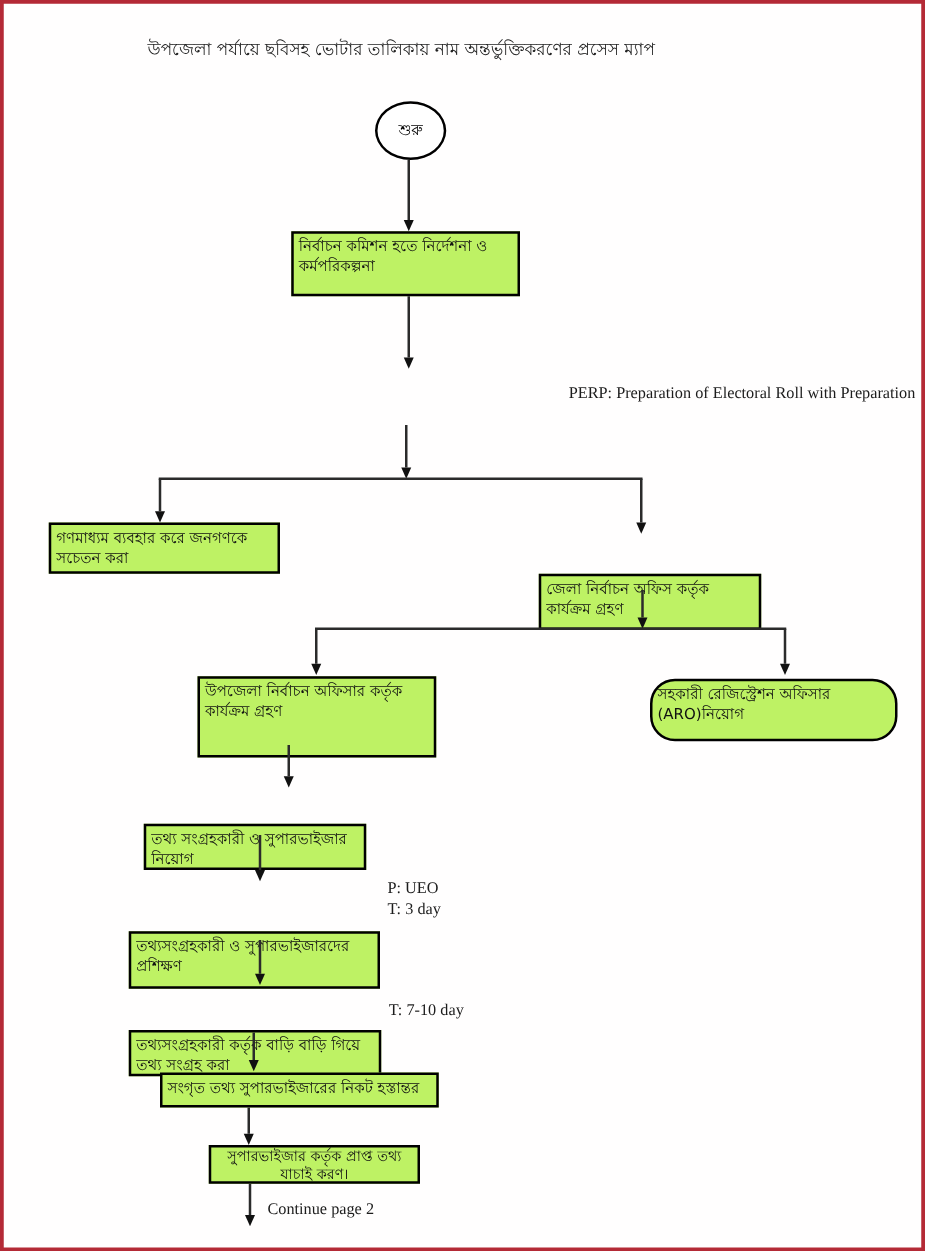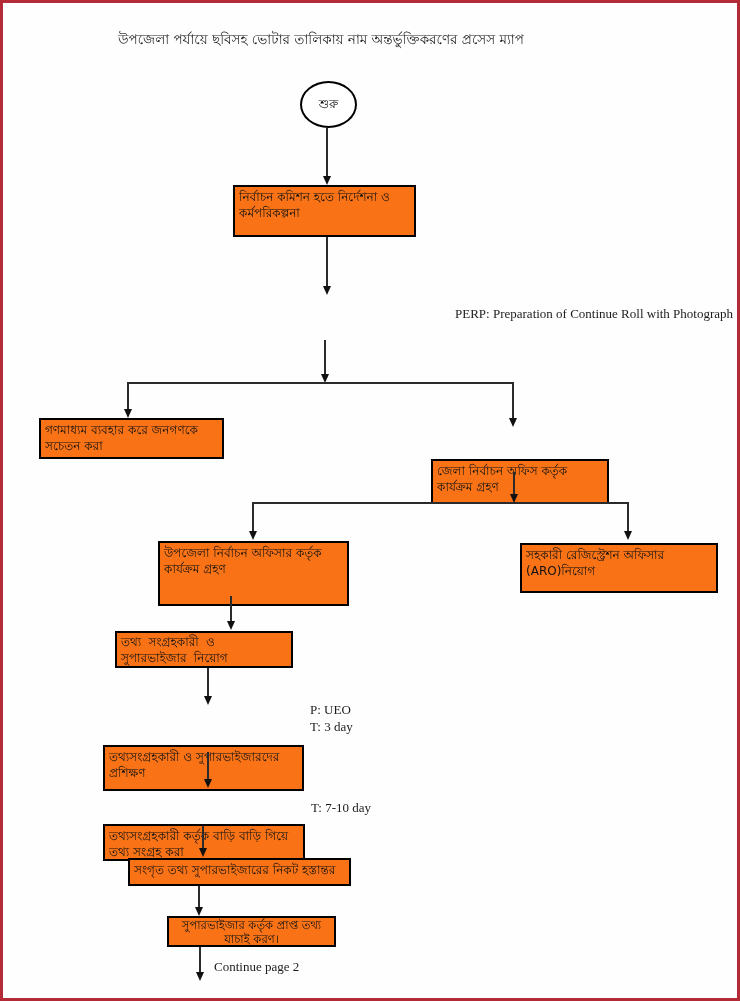--- a/index.html
+++ b/index.html
@@ -16,21 +16,21 @@
   .title {
     position:absolute;
     left:115px; top:26px;
     font-size:13.5px;
     color:#222;
     white-space:nowrap;
   }
   .box {
     position:absolute;
     border:2px solid #000;
-    background:#f97316;
+    background:#bef264;
     box-sizing:border-box;
     font-size:12px;
     line-height:1.35;
     padding:2px 4px;
     color:#111;
   }
   .ellipse {
     position:absolute;
     border:2px solid #000;
     border-radius:50%;
@@ -69,21 +69,21 @@
 
   <div class="vline" style="left:323px; top:125px; height:48px;"></div>
   <div class="arr" style="left:320px; top:173px;"></div>
 
   <div class="box" style="left:230px; top:182px; width:183px; height:52px;">নির্বাচন কমিশন হতে নির্দেশনা ও কর্মপরিকল্পনা</div>
 
   <div class="vline" style="left:323px; top:234px; height:49px;"></div>
   <div class="arr" style="left:320px; top:283px;"></div>
 
 
-  <div class="note" style="left:452px; top:303px;">PERP: Preparation of Continue Roll with Photograph</div>
+  <div class="note" style="left:452px; top:303px;">PERP: Preparation of Electoral Roll with Preparation</div>
 
   <div class="vline" style="left:321px; top:337px; height:34px;"></div>
   <div class="arr" style="left:318px; top:371px;"></div>
   <div class="hline" style="left:124px; top:379px; width:387px;"></div>
   <div class="vline" style="left:124px; top:380px; height:26px;"></div>
   <div class="arr" style="left:121px; top:406px;"></div>
   <div class="vline" style="left:509px; top:380px; height:35px;"></div>
   <div class="arr" style="left:506px; top:415px;"></div>
 
   <div class="box" style="left:36px; top:415px; width:185px; height:41px;">গণমাধ্যম ব্যবহার করে জনগণকে সচেতন করা</div>
@@ -93,26 +93,26 @@
   <div class="vline" style="left:510px; top:469px; height:22px;"></div>
   <div class="arr" style="left:507px; top:491px;"></div>
   <div class="hline" style="left:249px; top:499px; width:377px;"></div>
   <div class="vline" style="left:249px; top:500px; height:28px;"></div>
   <div class="arr" style="left:246px; top:528px;"></div>
   <div class="vline" style="left:624px; top:500px; height:28px;"></div>
   <div class="arr" style="left:621px; top:528px;"></div>
 
   <div class="box" style="left:155px; top:538px; width:191px; height:65px;">উপজেলা নির্বাচন অফিসার কর্তৃক কার্যক্রম গ্রহণ</div>
 
-  <div class="box" style="left:517px; top:540px; width:198px; height:50px;">সহকারী রেজিস্ট্রেশন অফিসার (ARO)নিয়োগ</div>
+  <div class="box" style="left:517px; top:540px; width:198px; height:50px;border-radius:20px;">সহকারী রেজিস্ট্রেশন অফিসার (ARO)নিয়োগ</div>
 
   <div class="vline" style="left:227px; top:593px; height:25px;"></div>
   <div class="arr" style="left:224px; top:618px;"></div>
 
-  <div class="box" style="left:112px; top:628px; width:178px; height:37px;font-family:Liberation Mono, monospace;">তথ্য সংগ্রহকারী ও সুপারভাইজার নিয়োগ</div>
+  <div class="box" style="left:112px; top:656px; width:178px; height:37px;">তথ্য সংগ্রহকারী ও সুপারভাইজার নিয়োগ</div>
 
   <div class="vline" style="left:204px; top:665px; height:28px;"></div>
   <div class="arr" style="left:201px; top:693px;"></div>
 
   <div class="box" style="left:100px; top:703px; width:201px; height:46px;margin-top:39px;">তথ্যসংগ্রহকারী ও সুপারভাইজারদের প্রশিক্ষণ</div>
 
   <div class="note" style="left:307px; top:699px;">P: UEO</div>
   <div class="note" style="left:307px; top:716px;">T: 3 day</div>
 
   <div class="vline" style="left:204px; top:749px; height:27px;"></div>

